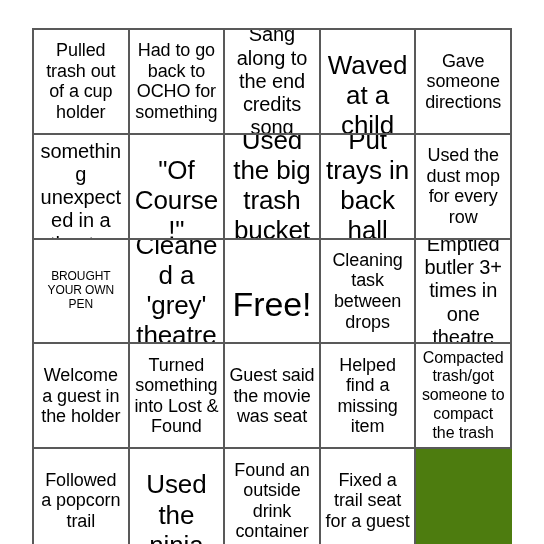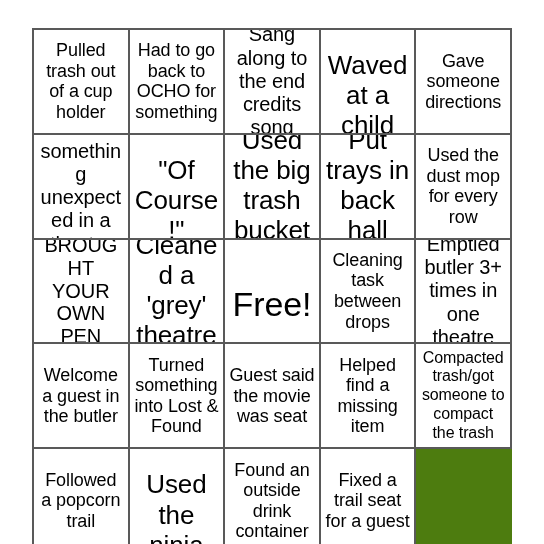--- a/index.html
+++ b/index.html
@@ -46,21 +46,21 @@
     color: #000000;
     line-height: 1.14;
     font-weight: 400;
     letter-spacing: -0.1px;
     word-wrap: break-word;
   }
   
   .fs-xl  { font-size: 26px; line-height: 1.16; margin-top: 28px; }
   .fs-lg  { font-size: 26px; line-height: 1.15; }
   .fs-md  { font-size: 18px; line-height: 1.14; }
-  .fs-sm  { font-size: 20px; line-height: 1.14; }
+  .fs-sm  { font-size: 12px; line-height: 1.14; }
   .fs-xs  { font-size: 20px; line-height: 1.16; }
   .fs-xxs { font-size: 16px; line-height: 1.18; }
   .fs-free { font-size: 34px; line-height: 1.1; margin-top: 28px; }
 </style>
 </head>
 <body>
 
 <div id="bingo-card">
     <div class="bingo-cell">
       <span class="cell-text fs-md">Pulled trash out of a cup holder</span>
@@ -101,21 +101,21 @@
     <div class="bingo-cell">
       <span class="cell-text fs-free">Free!</span>
     </div>
     <div class="bingo-cell">
       <span class="cell-text fs-md">Cleaning task between drops</span>
     </div>
     <div class="bingo-cell">
       <span class="cell-text fs-xs">Emptied butler 3+ times in one theatre</span>
     </div>
     <div class="bingo-cell">
-      <span class="cell-text fs-md">Welcome a guest in the butler</span>
+      <span class="cell-text fs-md">Welcome a guest in the holder</span>
     </div>
     <div class="bingo-cell">
       <span class="cell-text fs-md">Turned something into Lost &amp; Found</span>
     </div>
     <div class="bingo-cell">
       <span class="cell-text fs-md">Guest said the movie was seat</span>
     </div>
     <div class="bingo-cell">
       <span class="cell-text fs-md">Helped find a missing item</span>
     </div>

